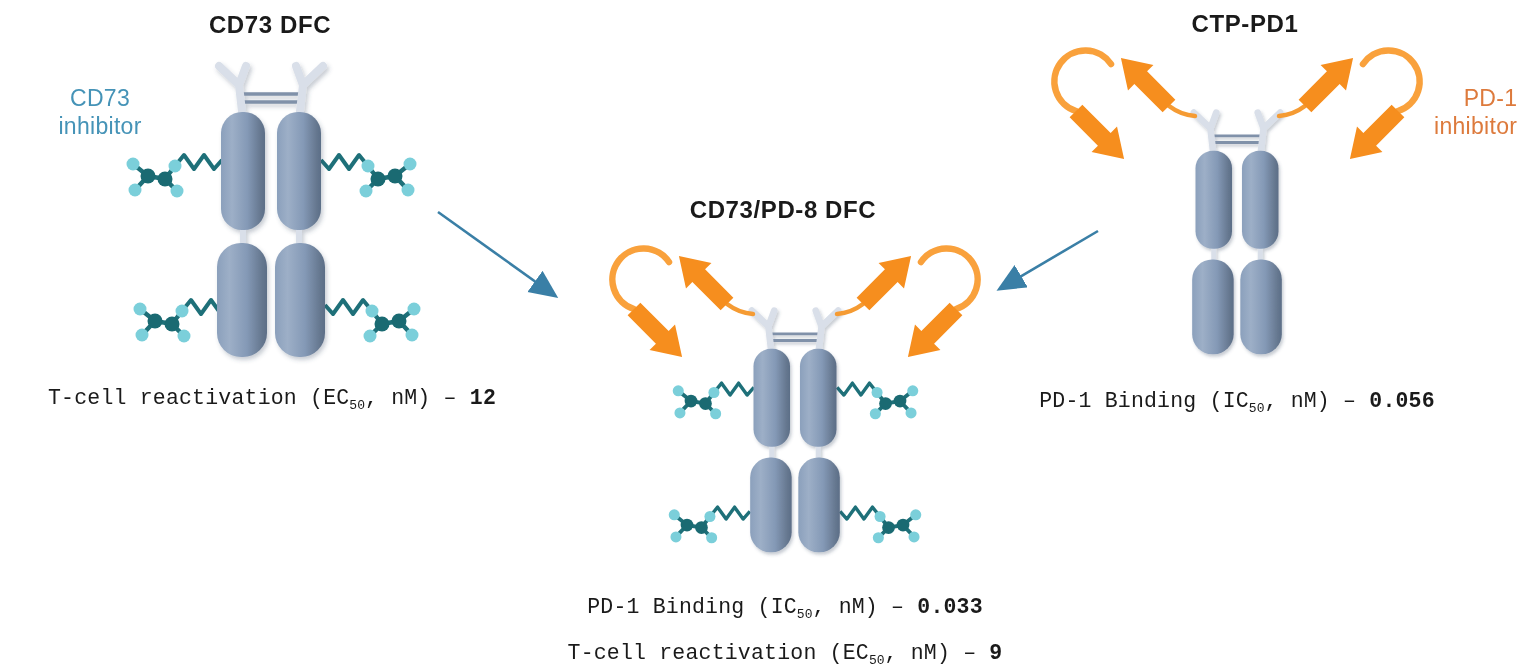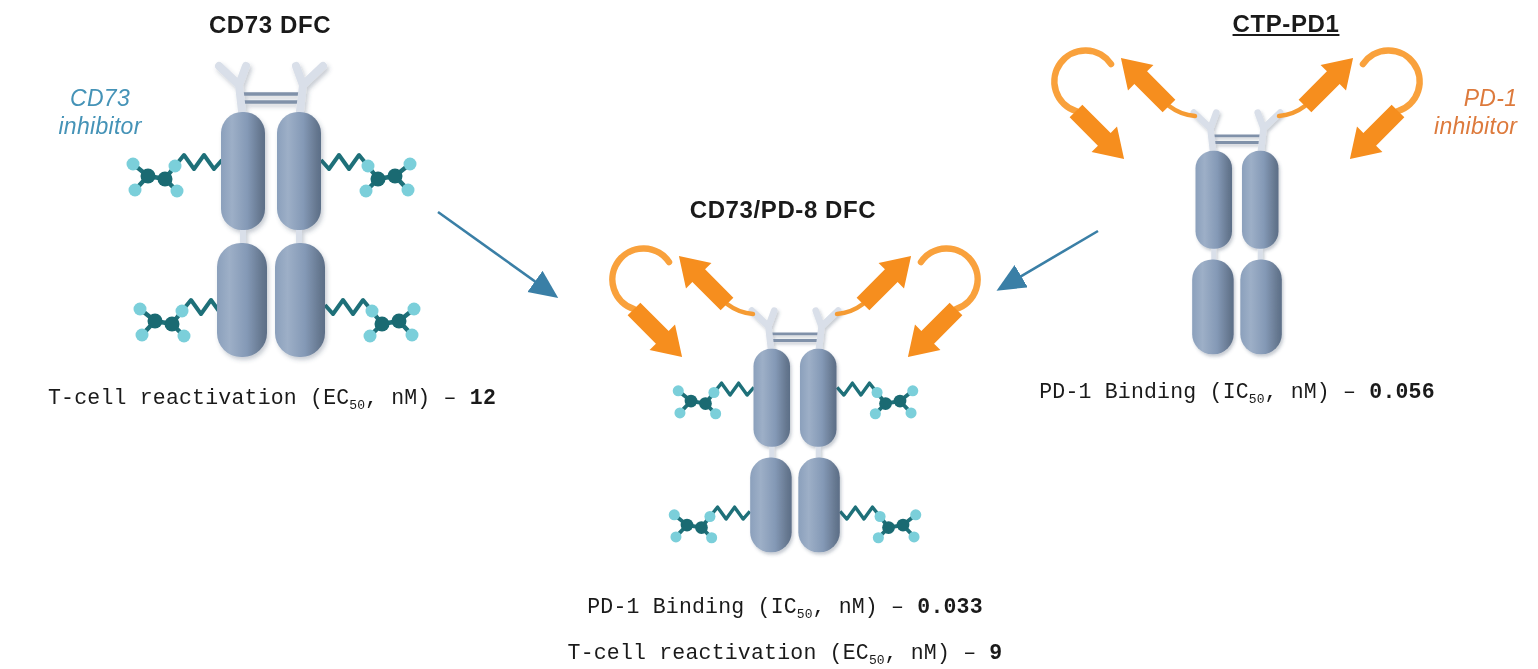--- a/index.html
+++ b/index.html
@@ -6,21 +6,21 @@
   .canvas{
     position:relative;width:1538px;height:669px;background:#ffffff;overflow:hidden;
     font-family:"Liberation Sans","DejaVu Sans",sans-serif;color:#1a1a1a;
   }
   .abs{position:absolute;}
   .struct-title{
     font-size:24px;font-weight:700;letter-spacing:0.6px;color:#1a1a1a;
     transform:translateX(-50%);white-space:nowrap;
   }
   .side-label{
-    font-size:23px;line-height:28px;white-space:pre-line;letter-spacing:0.3px;font-style:italic;
+    font-size:23px;line-height:28px;white-space:pre-line;letter-spacing:0.3px;
   }
   .side-label.centered{text-align:center;transform:translateX(-50%);}
   .label-blue{color:#4593B7;}
   .label-orange{color:#DD7A3C;text-align:right;}
   .caption{
     font-size:21.5px;letter-spacing:0.2px;white-space:nowrap;
     transform:translateX(-50%);color:#1a1a1a;font-family:Liberation Mono, monospace;
   }
   .caption sub{font-size:13px;letter-spacing:0;}
   .caption .val{font-weight:700;}
@@ -111,32 +111,32 @@
 
   <div class="abs caption caption-stack" style="left:785px;top:588px;">
     <div>
       <span>PD-1 Binding (IC</span><sub>50</sub><span>, nM) – </span><span class="val">0.033</span>
     </div>
     <div>
       <span>T-cell reactivation (EC</span><sub>50</sub><span>, nM) – </span><span class="val">9</span>
     </div>
   </div>
 
-  <div class="abs struct-title" style="left:1286px;top:10px;text-decoration:underline;">CTP-PD1</div>
+  <div class="abs struct-title" style="left:1245px;top:10px;">CTP-PD1</div>
 
   <div class="abs side-label label-orange" style="left:1434px;top:84px;">PD-1
 inhibitor</div>
 
   <svg class="art" style="left:1040px;top:40px;" width="390" height="330" viewBox="0 0 390 330">
     <use href="#antibody" transform="translate(70,66) scale(0.83)"></use>
     <use href="#hairpin" transform="translate(239,80)"></use>
     <use href="#hairpin" transform="translate(155,80) scale(-1,1)"></use>
   </svg>
 
-  <div class="abs caption" style="left:1237px;top:380px;">
+  <div class="abs caption" style="left:1237px;top:389px;">
     <span>PD-1 Binding (IC</span><sub>50</sub><span>, nM) – </span><span class="val">0.056</span>
   </div>
 
   <svg class="art" style="left:432px;top:206px;" width="145" height="102" viewBox="0 0 145 102">
     <line x1="6" y1="6" x2="122" y2="89" stroke="#3A7FA6" stroke-width="2.6" marker-end="url(#ah)"></line>
   </svg>
   <svg class="art" style="left:985px;top:224px;" width="120" height="78" viewBox="0 0 120 78">
     <line x1="113" y1="7" x2="16" y2="64" stroke="#3A7FA6" stroke-width="2.6" marker-end="url(#ah)"></line>
   </svg>
 

